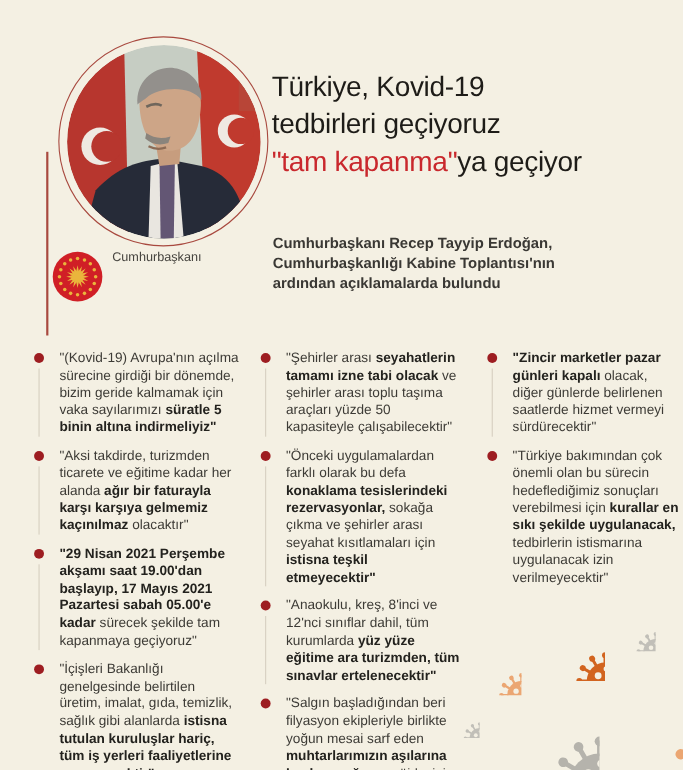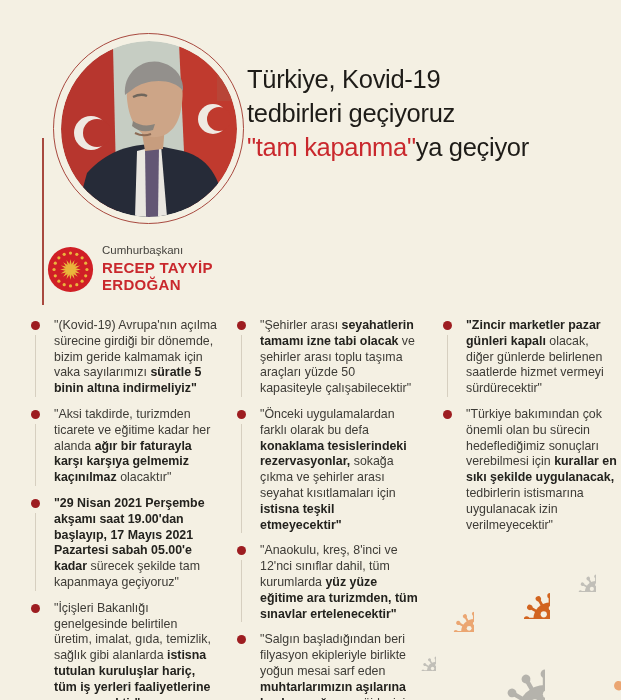--- a/index.html
+++ b/index.html
@@ -12,21 +12,21 @@
   html,body{margin:0;padding:0;}
   body{font-family:"Liberation Sans","DejaVu Sans",sans-serif;}
   .page{position:relative;width:621px;height:700px;background:var(--bg);overflow:hidden;}
 
   
   .photo-ring{position:absolute;left:53px;top:33px;width:191px;height:191px;border:1.5px solid var(--ring);border-radius:50%;box-sizing:border-box;}
   .photo{position:absolute;left:61px;top:41px;width:176px;height:176px;border-radius:50%;overflow:hidden;}
   .photo svg{display:block;}
   .dec-line{position:absolute;left:42px;top:138px;width:1.5px;height:167px;background:var(--ring);}
 
-  .badge{position:absolute;left:47px;top:244px;display:flex;align-items:flex-end;}
+  .badge{position:absolute;left:47px;top:228px;display:flex;align-items:flex-start;}
   .seal{width:47px;height:47px;flex:0 0 auto;}
   .badge-text{margin-left:8px;}
   .badge-role{font-size:11.5px;color:#45433e;margin-bottom:3px;}
   .badge-name{font-size:15px;font-weight:bold;letter-spacing:.3px;color:var(--red);line-height:17px;}
 
   .headline{position:absolute;left:247px;top:62px;width:370px;font-weight:normal;font-size:25.5px;line-height:34px;color:var(--ink);letter-spacing:-.3px;}
   .headline .red{color:var(--red);}
   .subtitle{position:absolute;left:248px;top:212px;width:340px;font-size:13.5px;font-weight:600;line-height:18.5px;color:#3a3834;}
 
   
@@ -117,32 +117,33 @@
             <circle cx="-6.70" cy="-16.17" r="1.7"></circle>
             <circle cx="-0.00" cy="-17.50" r="1.7"></circle>
             <circle cx="6.70" cy="-16.17" r="1.7"></circle>
             <circle cx="12.37" cy="-12.37" r="1.7"></circle>
             <circle cx="16.17" cy="-6.70" r="1.7"></circle>
           </g>
       </g>
     </svg>
     <div class="badge-text">
       <div class="badge-role">Cumhurbaşkanı</div>
-      <div class="badge-name">
-        <div>RECEP TAYYİP</div>
-        <div>ERDOĞAN</div>
-      </div>
     </div>
   </div>
 
   <h1 class="headline" style="margin:0">
       <div><span>Türkiye, Kovid-19</span></div>
       <div><span>tedbirleri geçiyoruz</span></div>
       <div><span class="red">"tam kapanma"</span><span>ya geçiyor</span></div>
     </h1>
+  <div class="subtitle">
+      <div>Cumhurbaşkanı Recep Tayyip Erdoğan,</div>
+      <div>Cumhurbaşkanlığı Kabine Toplantısı'nın</div>
+      <div>ardından açıklamalarda bulundu</div>
+    </div>
 
   <div class="col col-1">
       <div class="bullet">
         <div class="bullet-marker">
           <div class="bullet-dot"></div>
           <div class="bullet-line"></div>
         </div>
         <p><span>"(Kovid-19) Avrupa'nın açılma sürecine girdiği bir dönemde, bizim geride kalmamak için vaka sayılarımızı </span><b>süratle 5 binin altına indirmeliyiz"</b></p>
       </div>
       <div class="bullet">

